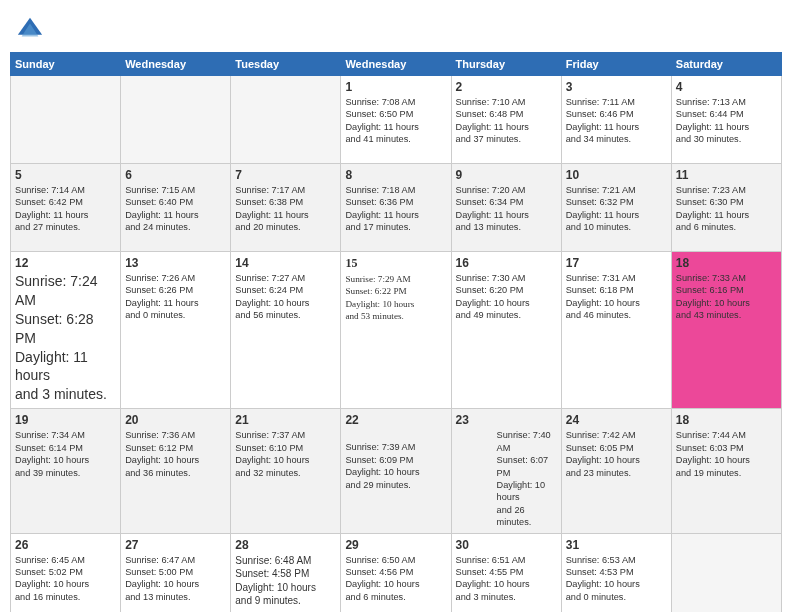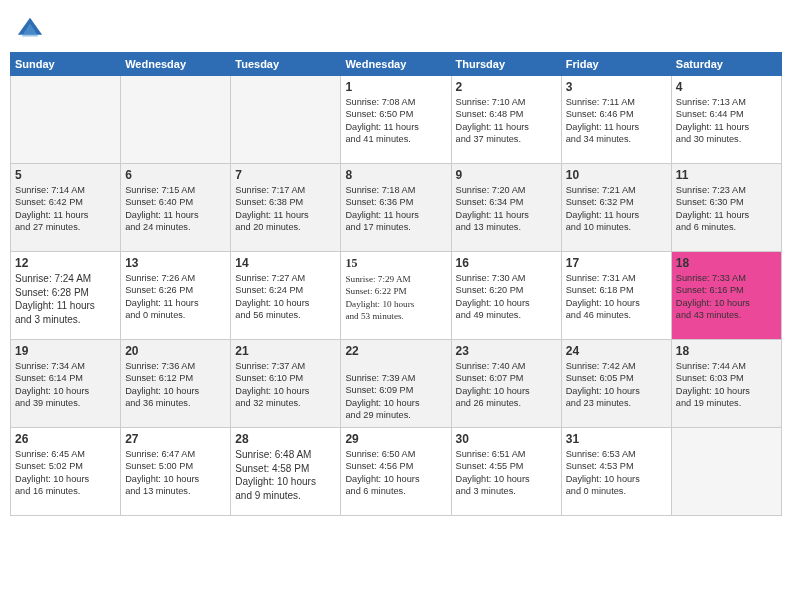--- a/index.html
+++ b/index.html
@@ -210,21 +210,21 @@
           <span class="day-number">11</span>
           <div class="day-info" style="white-space: pre-line; font-size: 9.2px; line-height: 1.35;">Sunrise: 7:23 AM
 Sunset: 6:30 PM
 Daylight: 11 hours
 and 6 minutes.</div>
         </td>
       </tr>
       <tr>
         <td style="background: rgb(255, 255, 255);">
           <span class="day-number">12</span>
-          <div class="day-info" style="white-space: pre-line; font-size: 10px; line-height: 1.35;">Sunrise: 7:24 AM
+          <div class="day-info" style="white-space: pre-line; font-size: 14px; line-height: 1.35;">Sunrise: 7:24 AM
 Sunset: 6:28 PM
 Daylight: 11 hours
 and 3 minutes.</div>
         </td>
         <td style="background: rgb(255, 255, 255);">
           <span class="day-number">13</span>
           <div class="day-info" style="white-space: pre-line; font-size: 9.2px; line-height: 1.35;">Sunrise: 7:26 AM
 Sunset: 6:26 PM
 Daylight: 11 hours
 and 0 minutes.</div>
@@ -289,21 +289,21 @@
         </td>
         <td style="background: rgb(242, 242, 242);">
           <span class="day-number">22</span>
           <div class="day-info" style="white-space: pre-line; font-size: 9.2px; line-height: 1.35; margin-top: 14px;">Sunrise: 7:39 AM
 Sunset: 6:09 PM
 Daylight: 10 hours
 and 29 minutes.</div>
         </td>
         <td style="background: rgb(242, 242, 242);">
           <span class="day-number">23</span>
-          <div class="day-info" style="white-space: pre-line; font-size: 9.2px; line-height: 1.35;">Sunrise: 7:40 AM
+          <div class="day-info" style="white-space: pre-line; font-size: 9.2px; line-height: 1.35; margin-left: 41px;">Sunrise: 7:40 AM
 Sunset: 6:07 PM
 Daylight: 10 hours
 and 26 minutes.</div>
         </td>
         <td style="background: rgb(242, 242, 242);">
           <span class="day-number">24</span>
           <div class="day-info" style="white-space: pre-line; font-size: 9.2px; line-height: 1.35;">Sunrise: 7:42 AM
 Sunset: 6:05 PM
 Daylight: 10 hours
 and 23 minutes.</div>

